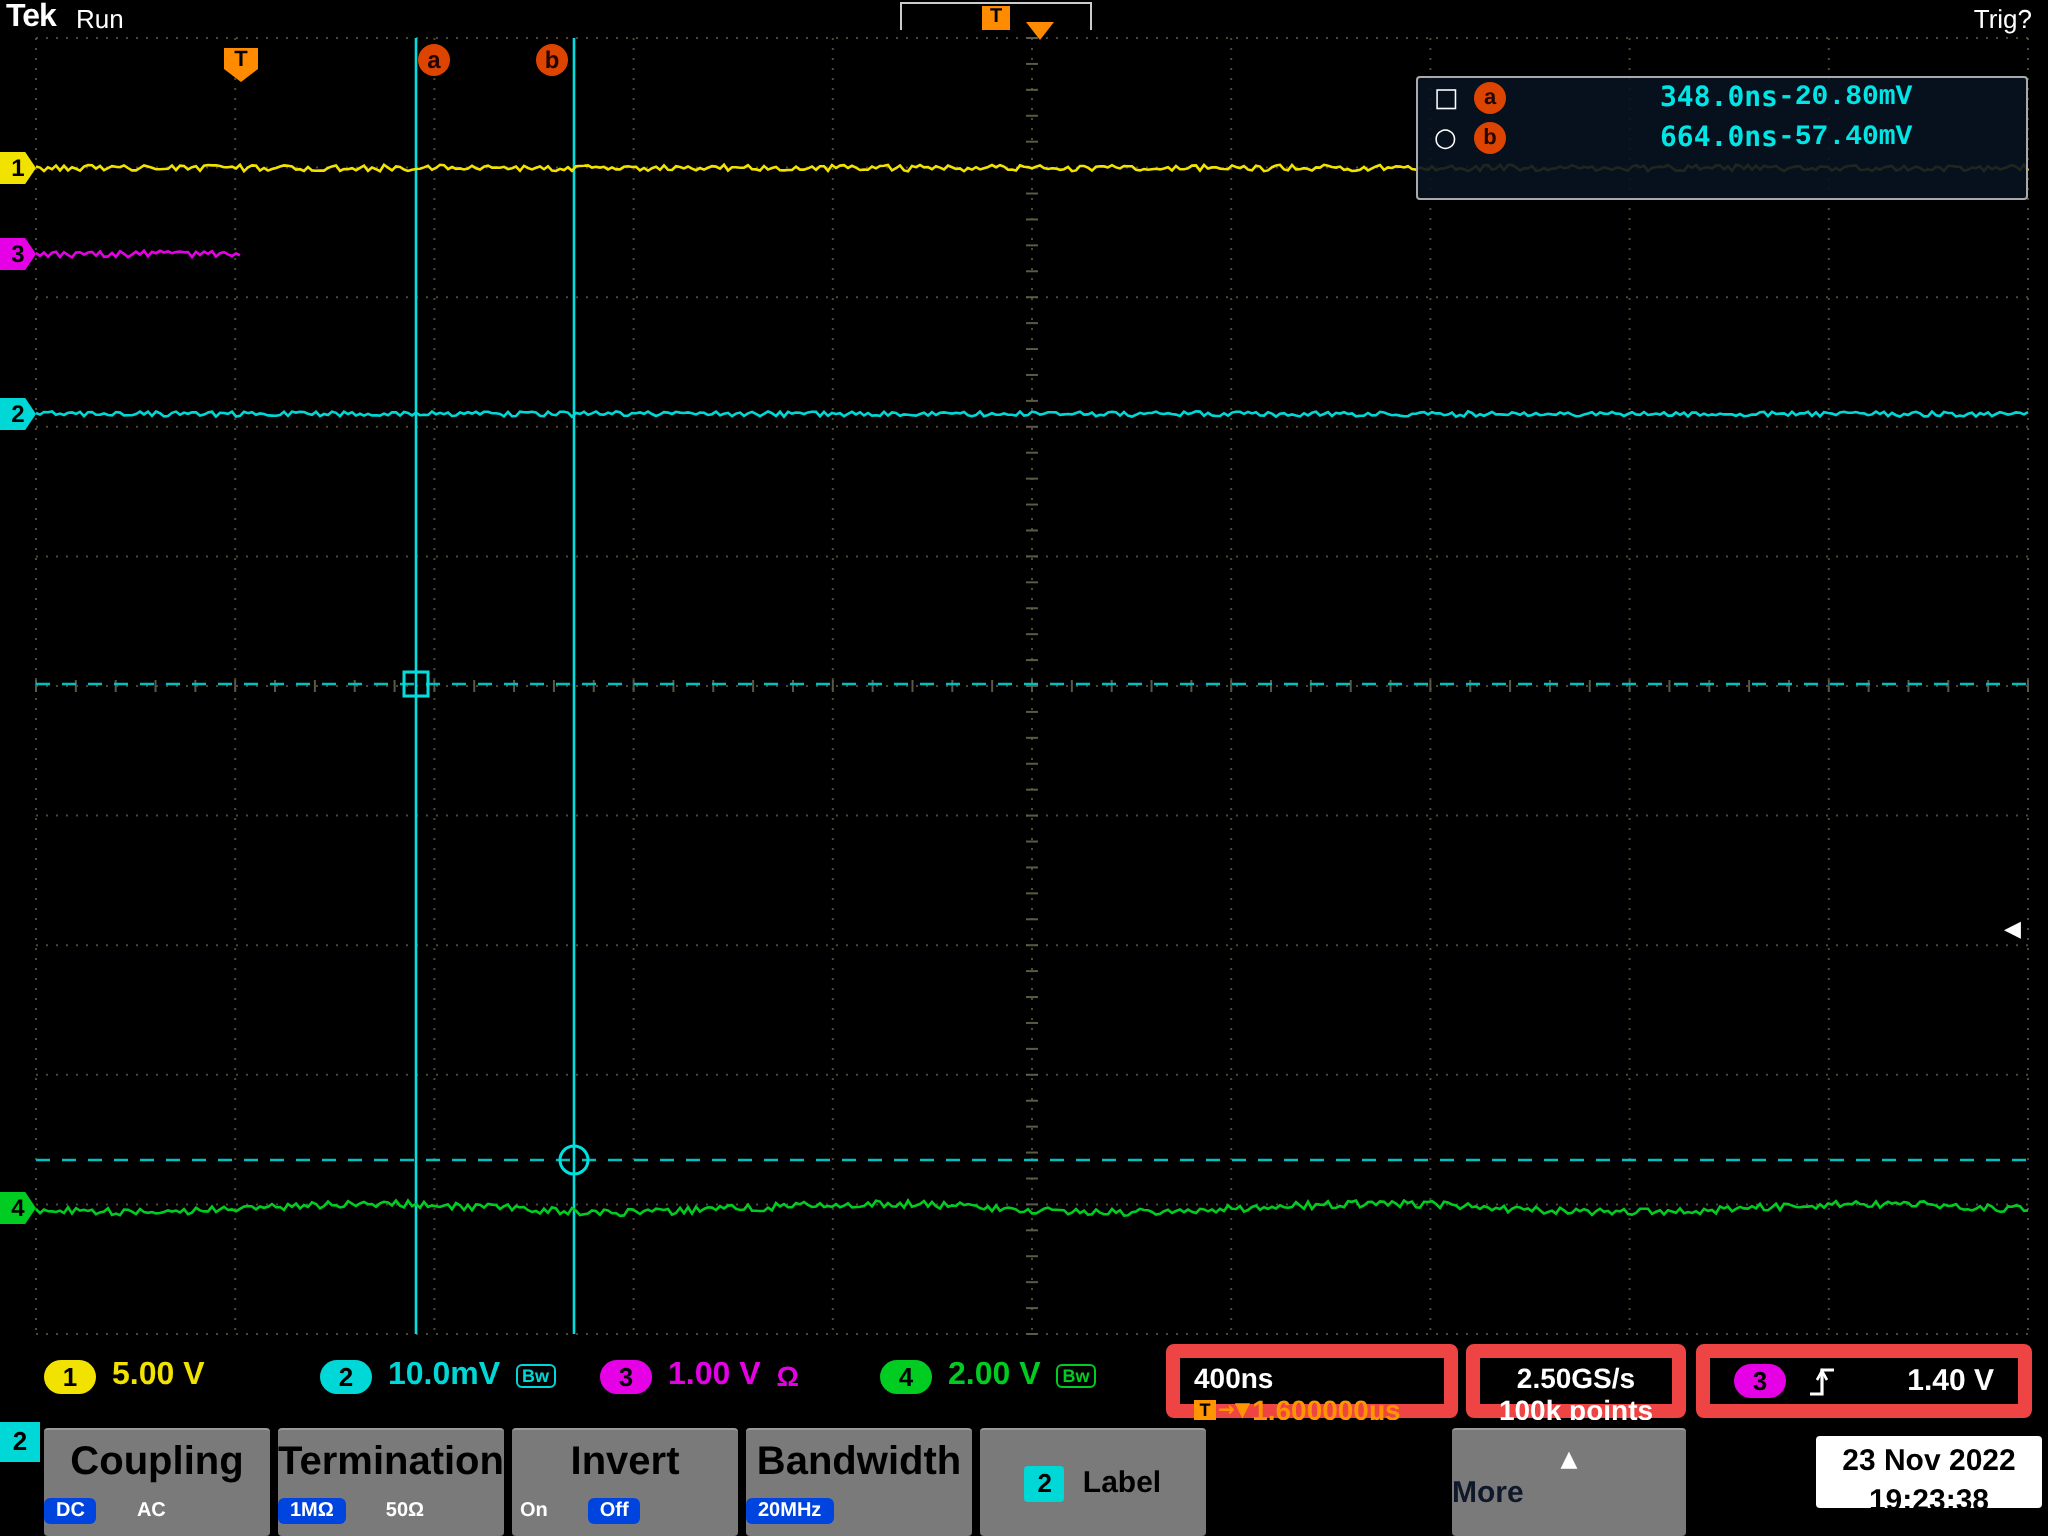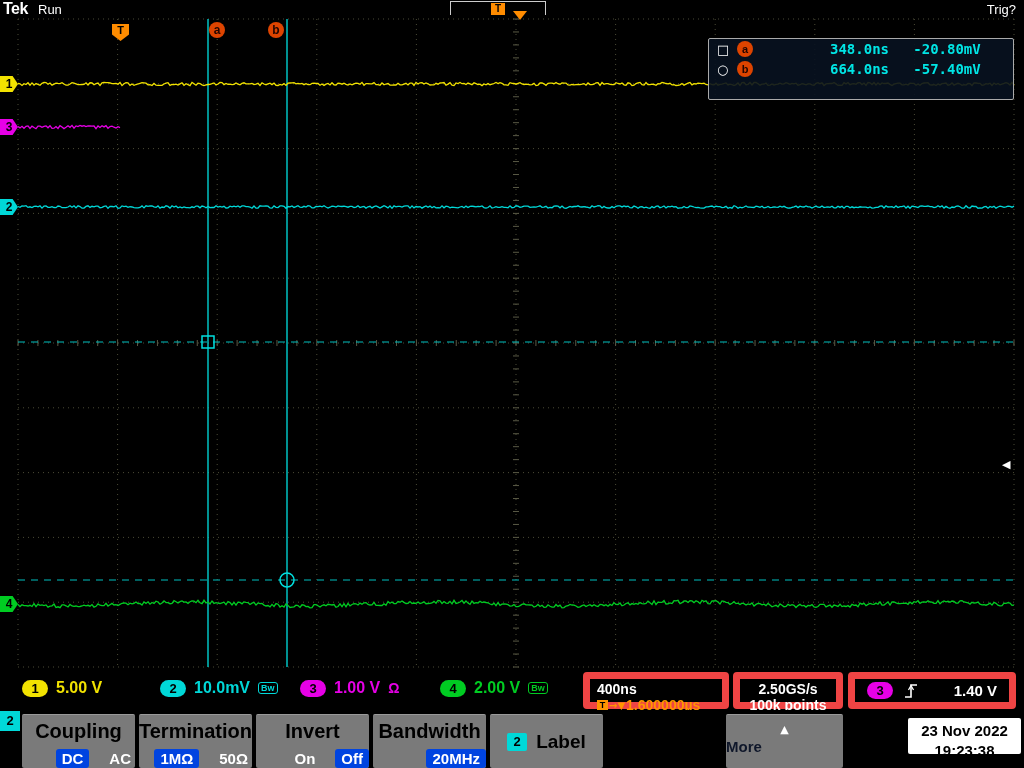--- a/index.html
+++ b/index.html
@@ -40,21 +40,21 @@
 
   .cursor-box { position:absolute; left:708px; top:20px; width:306px; height:62px;
       background:rgba(8,18,32,0.9); border:1px solid #aaa; border-radius:2px;
       font-family:"DejaVu Sans Mono", monospace; font-weight:bold; font-size:14px; color:#00e5e5; }
   .cur-row { display:flex; align-items:center; height:20px; padding:0 8px; }
   .cur-shape { width:20px; color:#fff; font-size:13px; font-family:"DejaVu Sans", sans-serif; }
   .cur-badge { width:16px; height:16px; border-radius:50%; background:#dd4400; color:#220500;
       font-size:11px; text-align:center; line-height:16px; margin-right:4px; font-family:"Liberation Sans", sans-serif; }
   .cur-spacer { width:40px; }
   .cur-time { flex:1; text-align:right; }
-  .cur-volt { width:116px; text-align:center; }
+  .cur-volt { width:116px; text-align:left;font-family:Liberation Mono, monospace; }
 
   .edge-arrow { position:absolute; left:1002px; top:440px; color:#fff; font-size:11px;
       font-family:"DejaVu Sans", sans-serif; }
 
   
   .readout-bar { position:absolute; top:670px; left:0; width:1024px; height:42px; }
   .ch-readout { position:absolute; top:7px; display:flex; align-items:center; gap:8px; height:22px; }
   .r1{left:22px} .r2{left:160px} .r3{left:300px} .r4{left:440px}
   .pill { display:inline-block; min-width:26px; height:17px; border-radius:9px; color:#000;
       font-weight:bold; font-size:13px; text-align:center; line-height:17px; padding:0 2px; }
@@ -79,28 +79,28 @@
   .trig-level { color:#fff; font-weight:bold; font-size:15px; margin-left:auto; }
 
   
   .menu-bar { position:absolute; top:710px; left:0; width:1024px; height:58px; background:#000; }
   .menu-badge { position:absolute; left:0; top:1px; width:20px; height:20px; background:#00d8d8;
       color:#000; font-weight:bold; font-size:13px; text-align:center; line-height:20px; }
   .menu-btn { position:absolute; top:4px; height:54px; width:113px; background:#7a7a7a;
       border-top:1px solid #9a9a9a; border-radius:2px; }
   .b1{left:22px} .b2{left:139px} .b3{left:256px} .b4{left:373px} .b5{left:490px} .b6{left:726px;width:117px}
   .btn-title { color:#000; font-weight:bold; font-size:20px; text-align:center; margin-top:5px; }
-  .btn-opts { display:flex; justify-content:flex-end; align-items:center; gap:16px; margin-top:6px;
-      color:#fff; font-weight:bold; font-size:15px;padding-left:12px; }
+  .btn-opts { display:flex; justify-content:flex-start; align-items:center; gap:16px; margin-top:6px;
+      color:#fff; font-weight:bold; font-size:10px; }
   .opt { padding:0 4px; }
   .opt.sel { background:#0044e0; border-radius:3px; padding:1px 6px; }
   .label-btn { display:flex; align-items:center; justify-content:center; gap:9px; }
   .label-badge { background:#00d8d8; width:20px; height:18px; color:#000; font-weight:bold; font-size:13px;
       text-align:center; line-height:18px; border-radius:2px; }
-  .label-title { color:#000; font-weight:bold; font-size:19px; }
+  .label-title { color:#000; font-weight:bold; font-size:15px; }
   .more-arrow { color:#fff; text-align:center; font-size:11px; margin-top:8px; font-family:"DejaVu Sans", sans-serif; }
   .more-title { color:#0f172a; font-weight:bold; font-size:15px; text-align:left; margin-top:2px; }
   .date-box { position:absolute; left:908px; top:8px; width:113px; height:36px; background:#fff;
       border-radius:2px; color:#000; font-weight:bold; font-size:15px; text-align:center; padding-top:3px; }
   .date-line { line-height:20px; }
 </style>
 </head>
 <body>
 
 <div class="screen">

